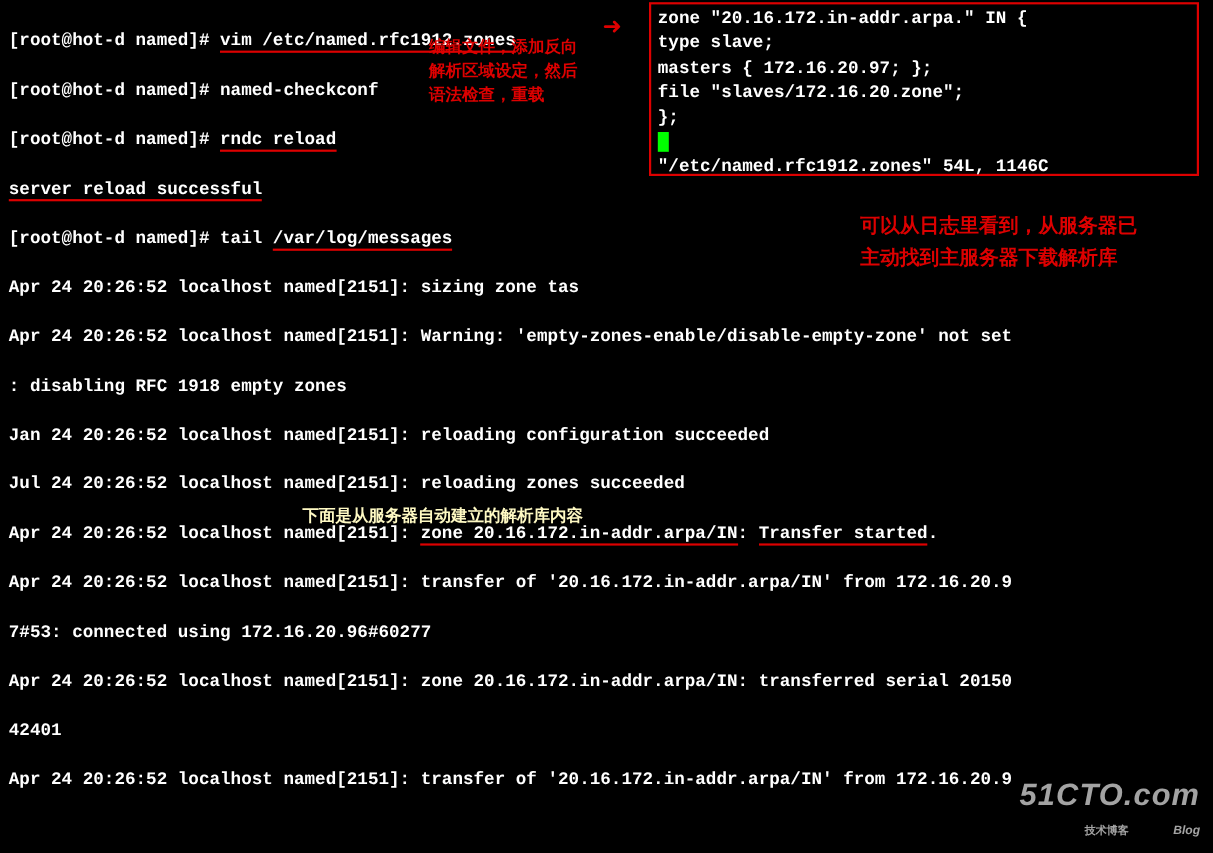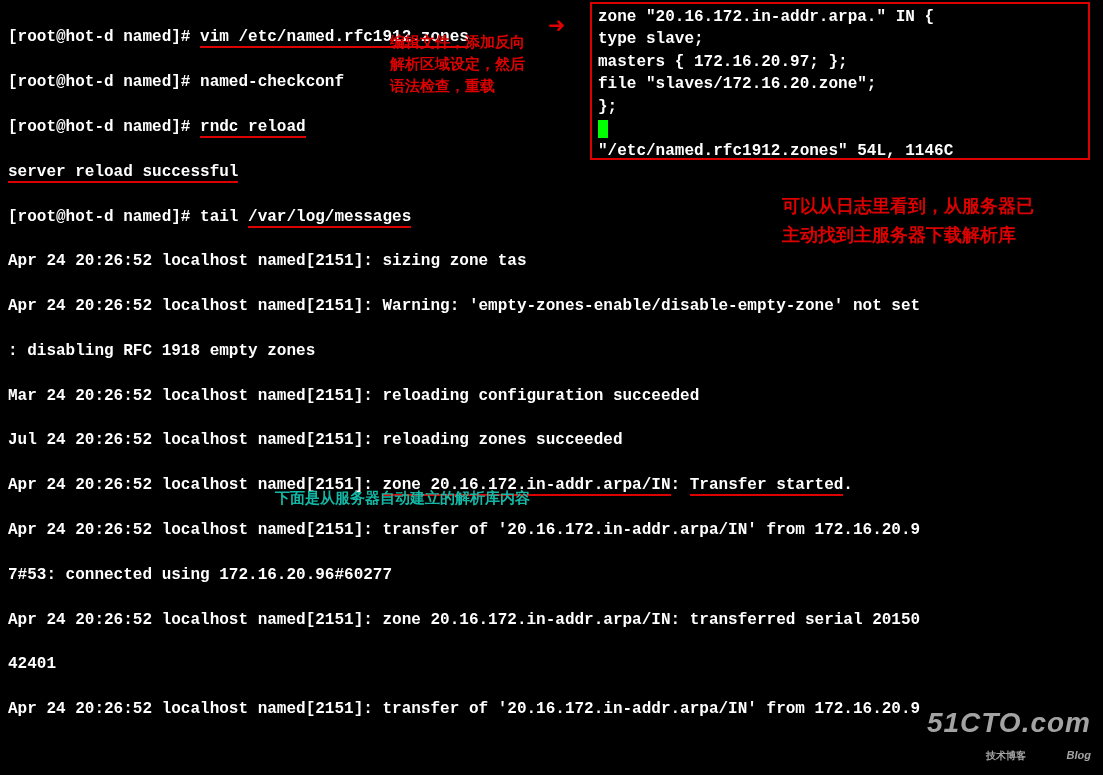--- a/index.html
+++ b/index.html
@@ -58,23 +58,23 @@
     top: 193px;
     left: 782px;
     color: #d00;
     font-size: 18px;
     line-height: 1.6;
     font-weight: bold;
     z-index: 4;
   }
   .annot3 {
     position: absolute;
-    top: 489px;
+    top: 460px;
     left: 275px;
-    color: #14b8a6;
+    color: #fef9c3;
     font-size: 15px;
     font-weight: bold;
     z-index: 4;
   }
   .cursor {
     display:inline-block;
     width:10px;
     height:18px;
     background:#0f0;
     vertical-align:middle;
@@ -109,21 +109,21 @@
 
 <div class="term">
 <div><span>[root@hot-d named]# </span><span class="red-underline">vim /etc/named.rfc1912.zones</span></div>
 <div><span>[root@hot-d named]# </span><span>named-checkconf</span></div>
 <div><span>[root@hot-d named]# </span><span class="red-underline">rndc reload</span></div>
 <div><span class="red-underline">server reload successful</span></div>
 <div><span>[root@hot-d named]# </span><span>tail </span><span class="red-underline">/var/log/messages</span></div>
 <div>Apr 24 20:26:52 localhost named[2151]: sizing zone tas</div>
 <div>Apr 24 20:26:52 localhost named[2151]: Warning: 'empty-zones-enable/disable-empty-zone' not set</div>
 <div>: disabling RFC 1918 empty zones</div>
-<div>Mar 24 20:26:52 localhost named[2151]: reloading configuration succeeded</div>
+<div>Jan 24 20:26:52 localhost named[2151]: reloading configuration succeeded</div>
 <div>Jul 24 20:26:52 localhost named[2151]: reloading zones succeeded</div>
 <div><span>Apr 24 20:26:52 localhost named[2151]: </span><span class="red-underline">zone 20.16.172.in-addr.arpa/IN</span><span>: </span><span class="red-underline">Transfer started</span><span>.</span></div>
 <div>Apr 24 20:26:52 localhost named[2151]: transfer of '20.16.172.in-addr.arpa/IN' from 172.16.20.9</div>
 <div>7#53: connected using 172.16.20.96#60277</div>
 <div>Apr 24 20:26:52 localhost named[2151]: zone 20.16.172.in-addr.arpa/IN: transferred serial 20150</div>
 <div>42401</div>
 <div>Apr 24 20:26:52 localhost named[2151]: transfer of '20.16.172.in-addr.arpa/IN' from 172.16.20.9</div>
 
 
 

